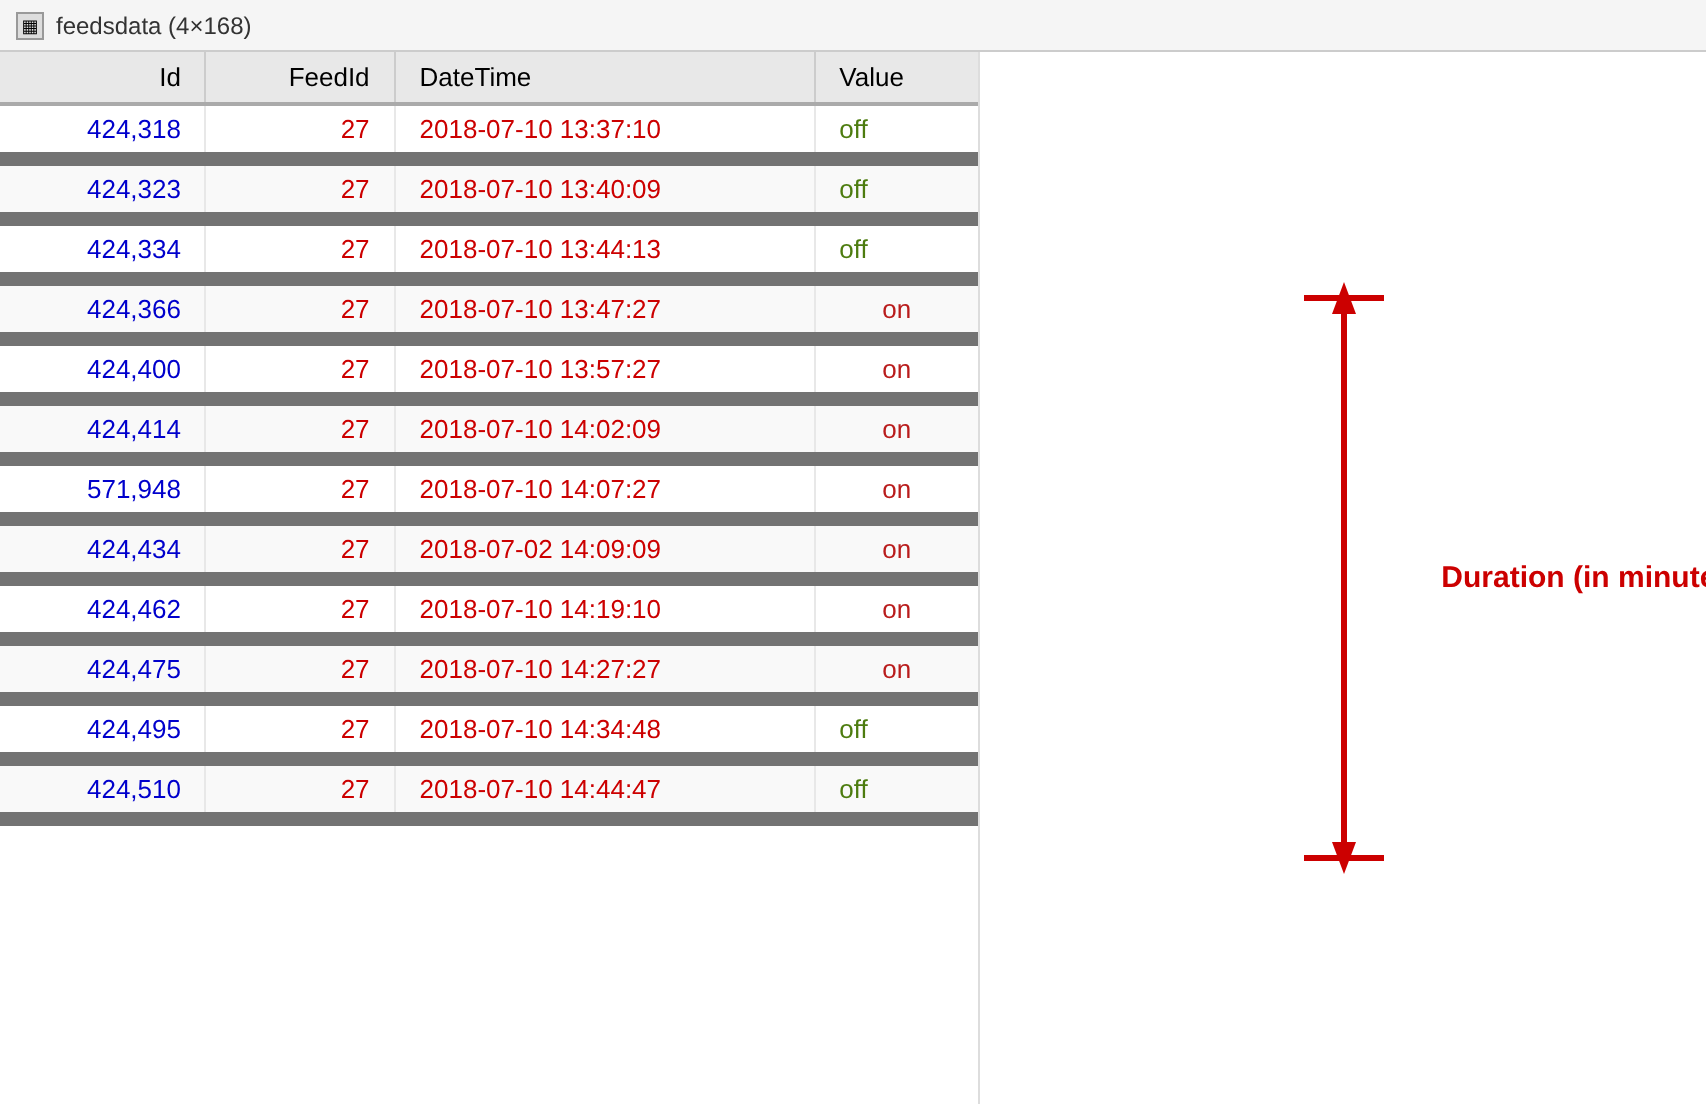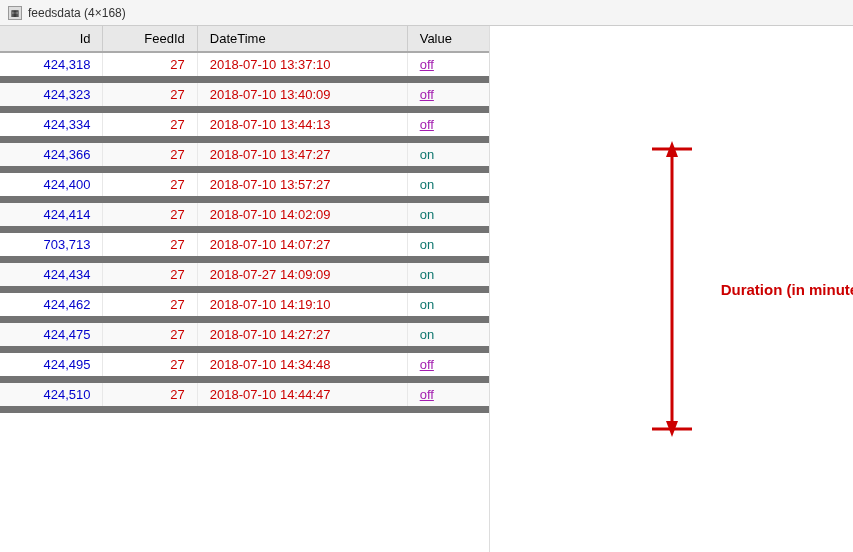--- a/index.html
+++ b/index.html
@@ -109,27 +109,26 @@
     }
 
     .td-datetime {
       text-align: left;
       color: #cc0000;
       margin-left: 32px;
     }
 
     .td-value-off {
       text-align: left;
-      color: #a21caf;
-      text-decoration: underline;
+      color: #4d7c0f;
     }
 
     .td-value-on {
-      text-align: left;
-      color: #0f766e;
+      text-align: center;
+      color: #b91c1c;
     }
 
     tbody tr:nth-child(even) {
       background: #f9f9f9;
     }
 
     
     .annotation-panel {
       flex: 1;
       position: relative;
@@ -208,29 +207,29 @@
               <td class="td-datetime">2018-07-10 13:57:27</td>
               <td class="td-value-on">on</td>
             </tr>
             <tr>
               <td class="td-id">424,414</td>
               <td class="td-feedid">27</td>
               <td class="td-datetime">2018-07-10 14:02:09</td>
               <td class="td-value-on">on</td>
             </tr>
             <tr>
-              <td class="td-id">703,713</td>
+              <td class="td-id">571,948</td>
               <td class="td-feedid">27</td>
               <td class="td-datetime">2018-07-10 14:07:27</td>
               <td class="td-value-on">on</td>
             </tr>
             <tr>
               <td class="td-id">424,434</td>
               <td class="td-feedid">27</td>
-              <td class="td-datetime">2018-07-27 14:09:09</td>
+              <td class="td-datetime">2018-07-02 14:09:09</td>
               <td class="td-value-on">on</td>
             </tr>
             <tr>
               <td class="td-id">424,462</td>
               <td class="td-feedid">27</td>
               <td class="td-datetime">2018-07-10 14:19:10</td>
               <td class="td-value-on">on</td>
             </tr>
             <tr>
               <td class="td-id">424,475</td>

